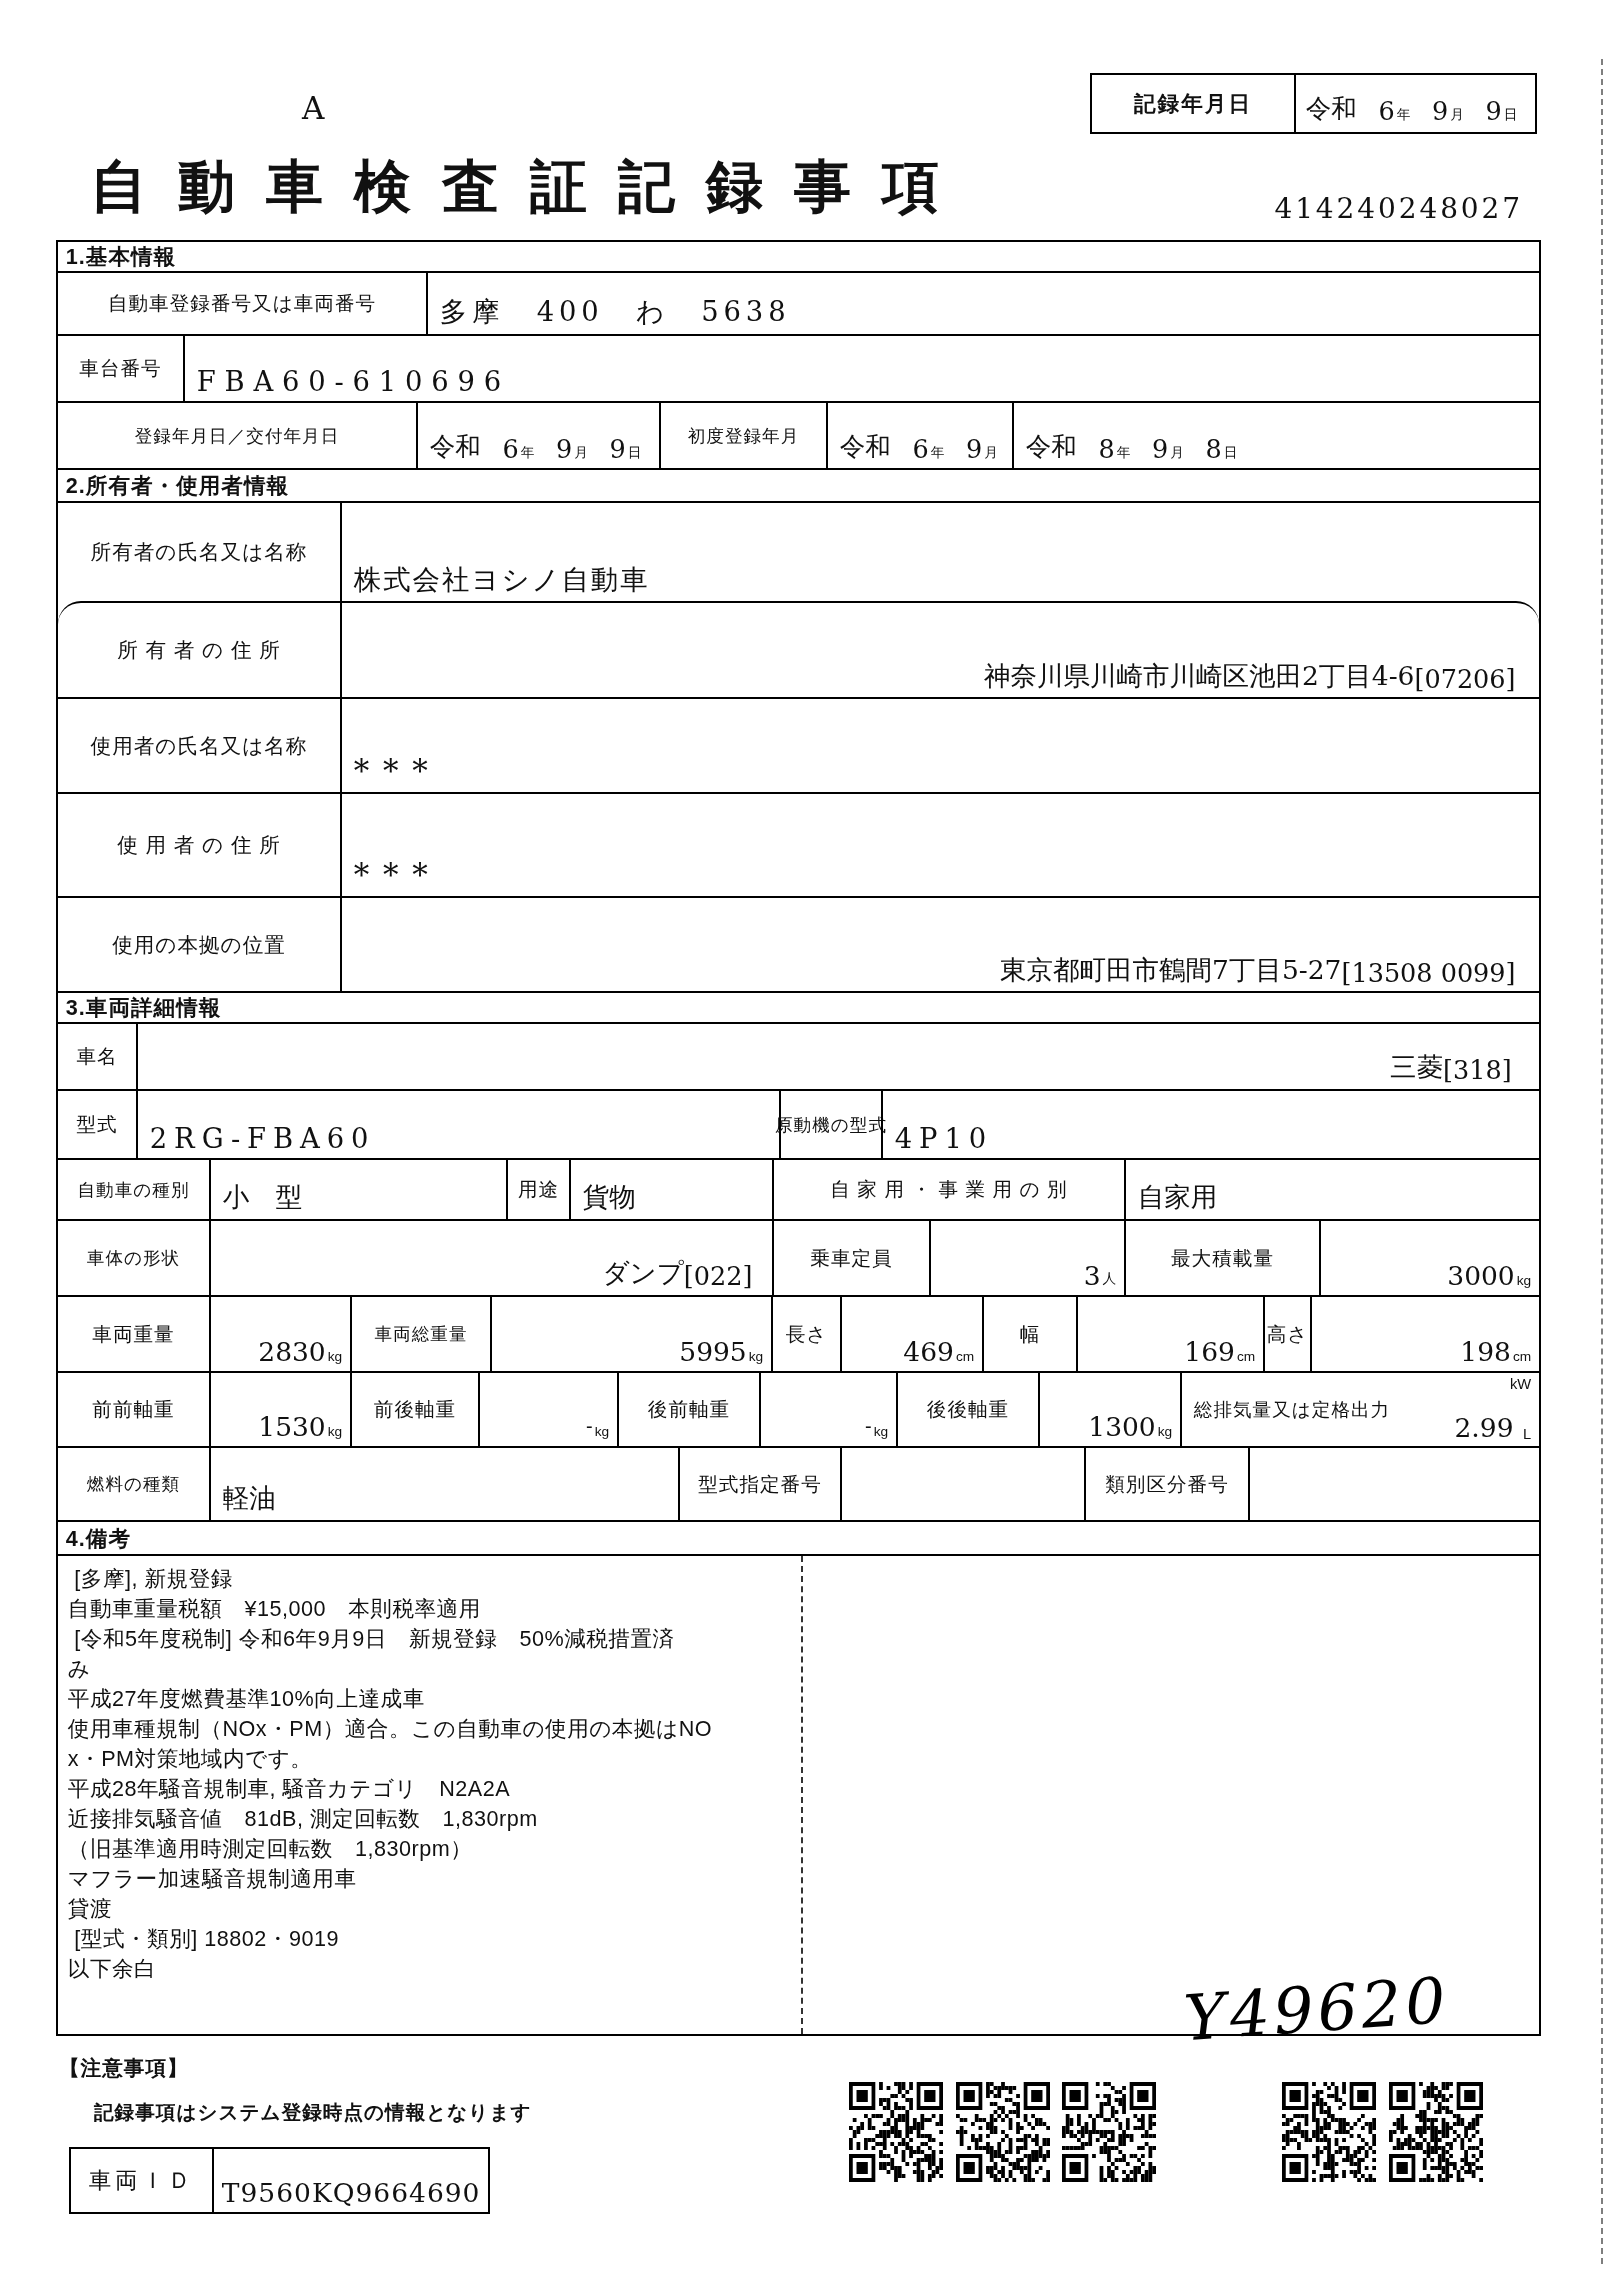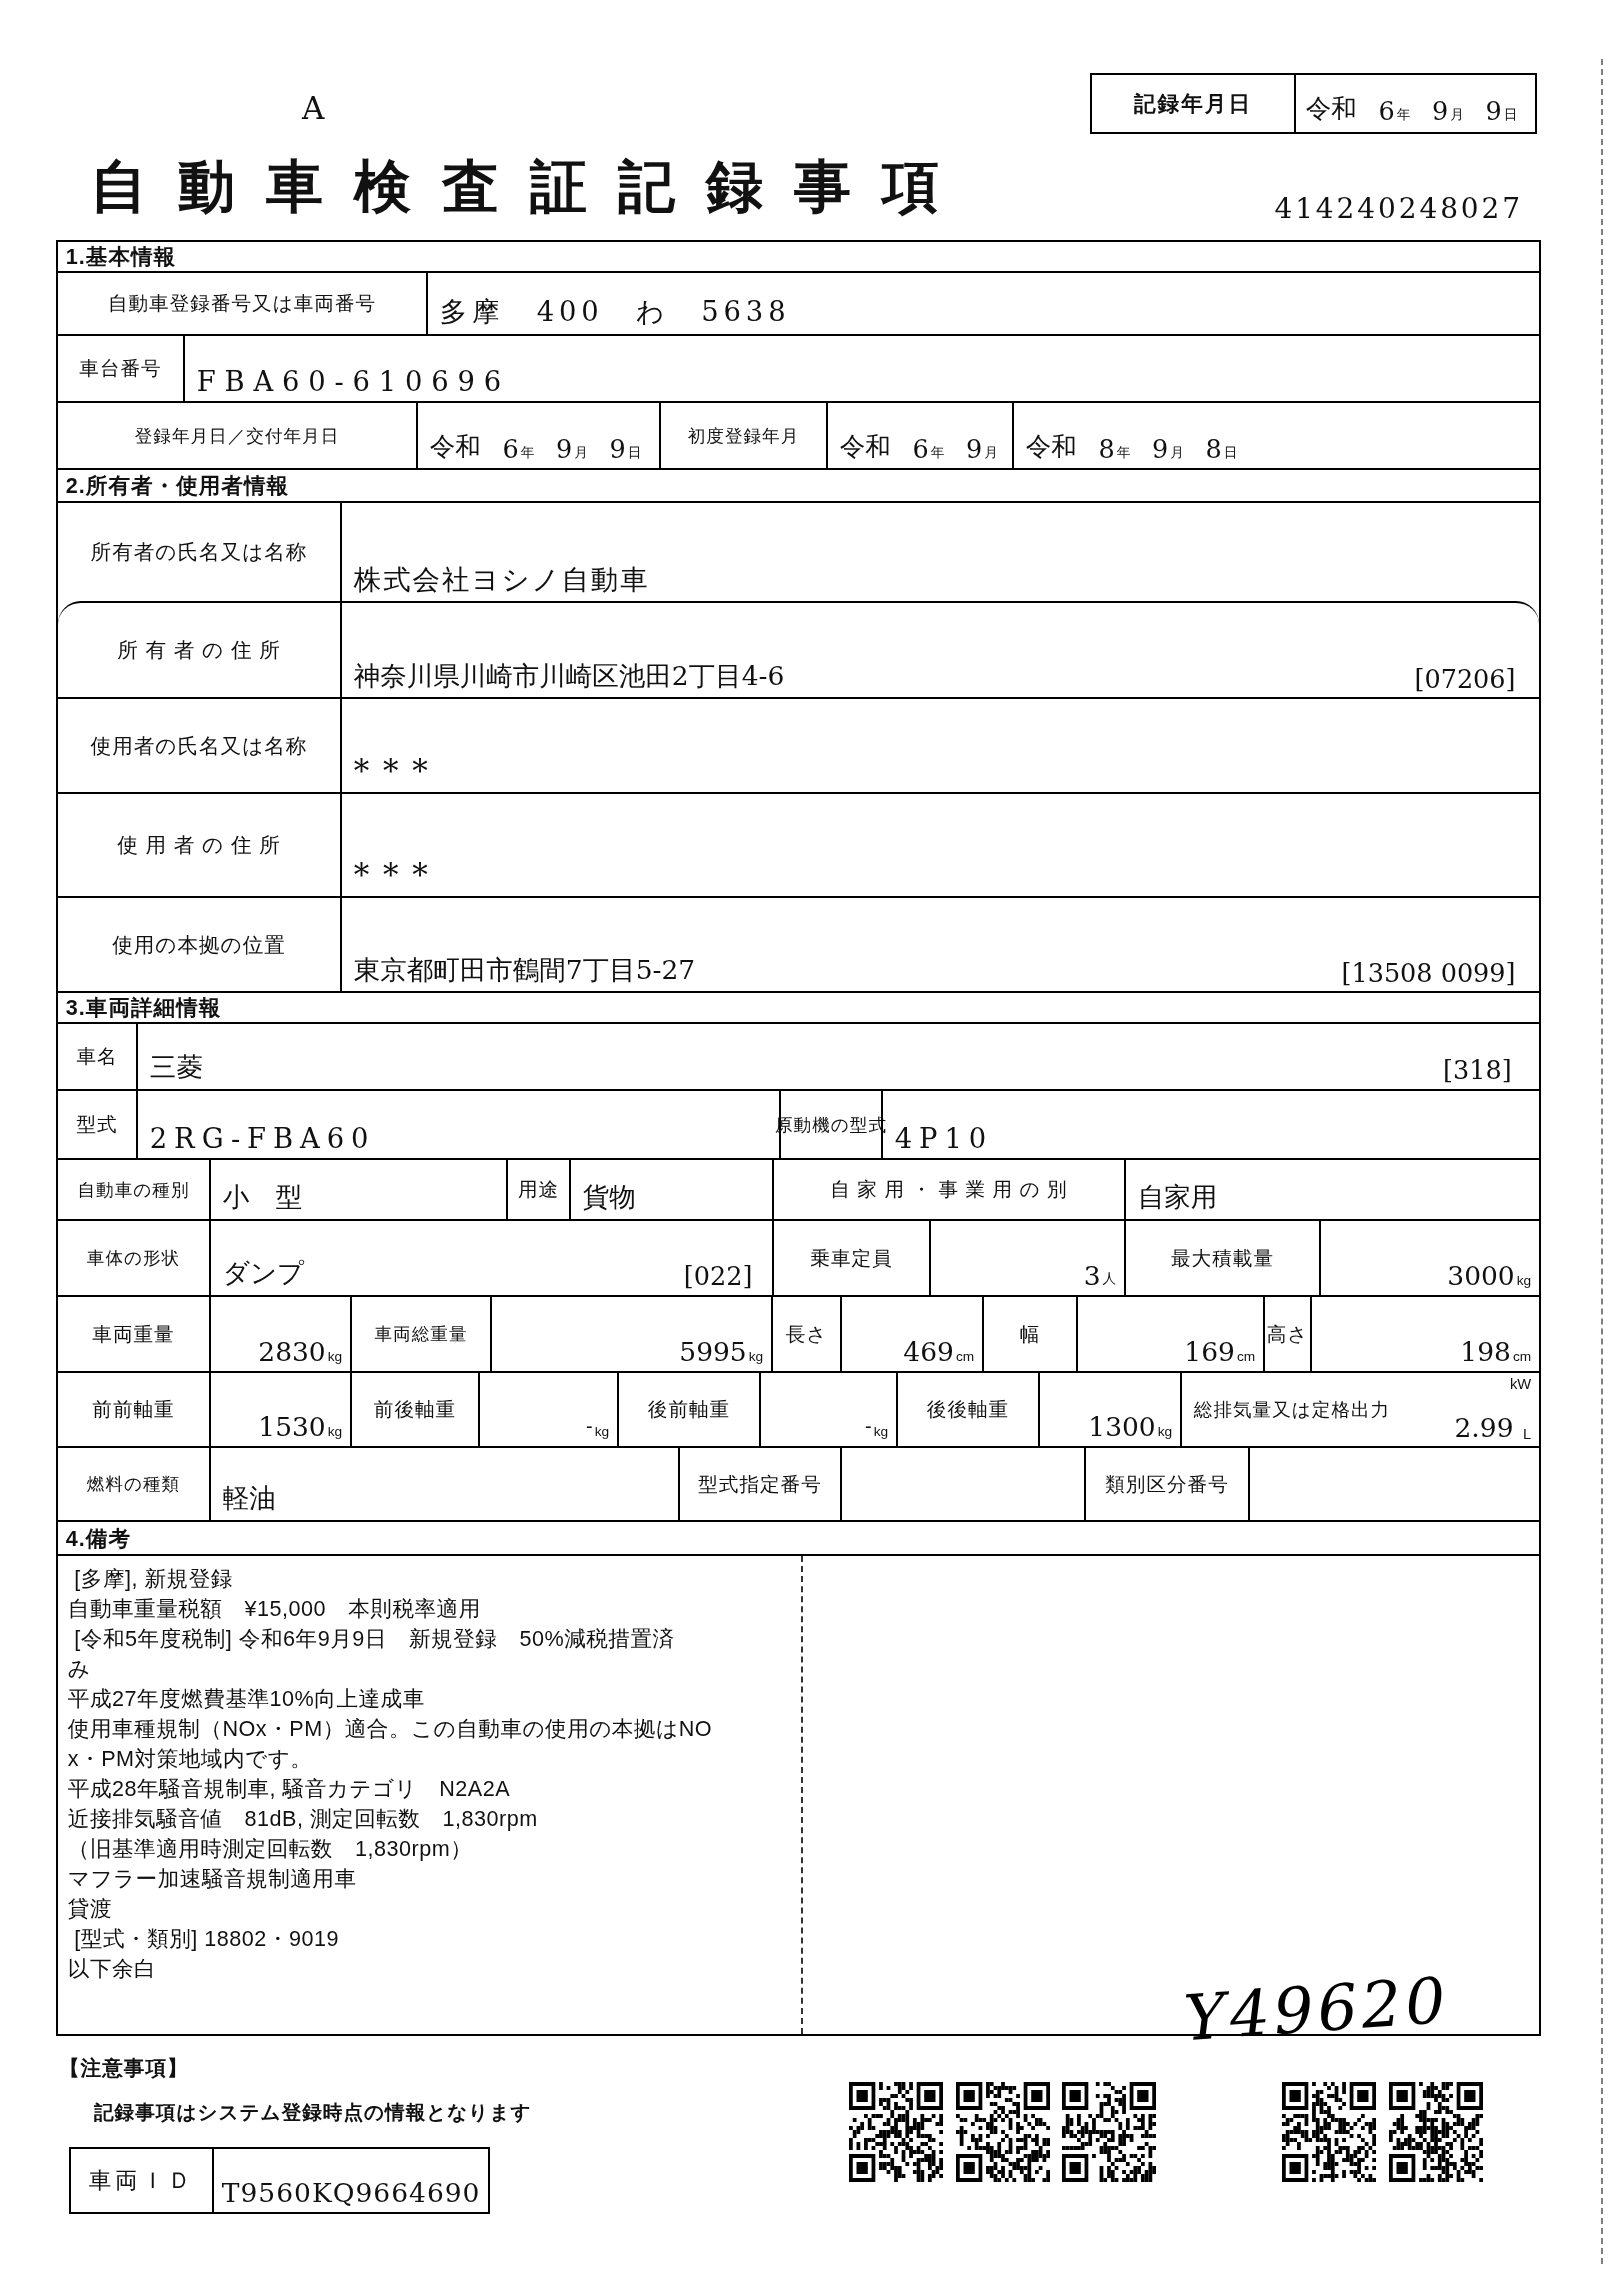--- a/index.html
+++ b/index.html
@@ -53,21 +53,21 @@
   .lbl{align-items:center;justify-content:center;text-align:center;}
   .lbl .t{font-size:19.6px;letter-spacing:1px;white-space:nowrap;}
   .lbl .t.small{font-size:17.6px;}
   .val{align-items:flex-end;padding:0 7.8px 3.9px 11.8px;}
   .val .v{font-size:27.4px;font-family:"DejaVu Serif",serif;white-space:nowrap;}
   .val.right{justify-content:flex-end;padding-right:7.8px;}
   .sec-header{height:29px;display:flex;align-items:center;padding-left:7.8px;
     font-size:21.6px;font-weight:600;letter-spacing:1px;border-top:2.9px solid #000;flex:none;}
   .sec-header:first-child{border-top:none;}
   .code{font-size:25.5px;font-family:"DejaVu Serif",serif;white-space:nowrap;}
-  .split{justify-content:space-between;}
+  .split{justify-content:flex-end;}
   .meas{display:flex;align-items:flex-end;white-space:nowrap;}
   .meas .num{font-size:26.5px;font-family:"DejaVu Serif",serif;}
   .meas .num.dash{font-size:19.6px;padding-bottom:3.9px;}
   .meas .unit{font-size:13.7px;padding:0 0 2.9px 2px;}
 
   
   .tall .lbl .t{font-size:20.6px;}
   .tall .val{padding-bottom:2.9px;}
 
   

